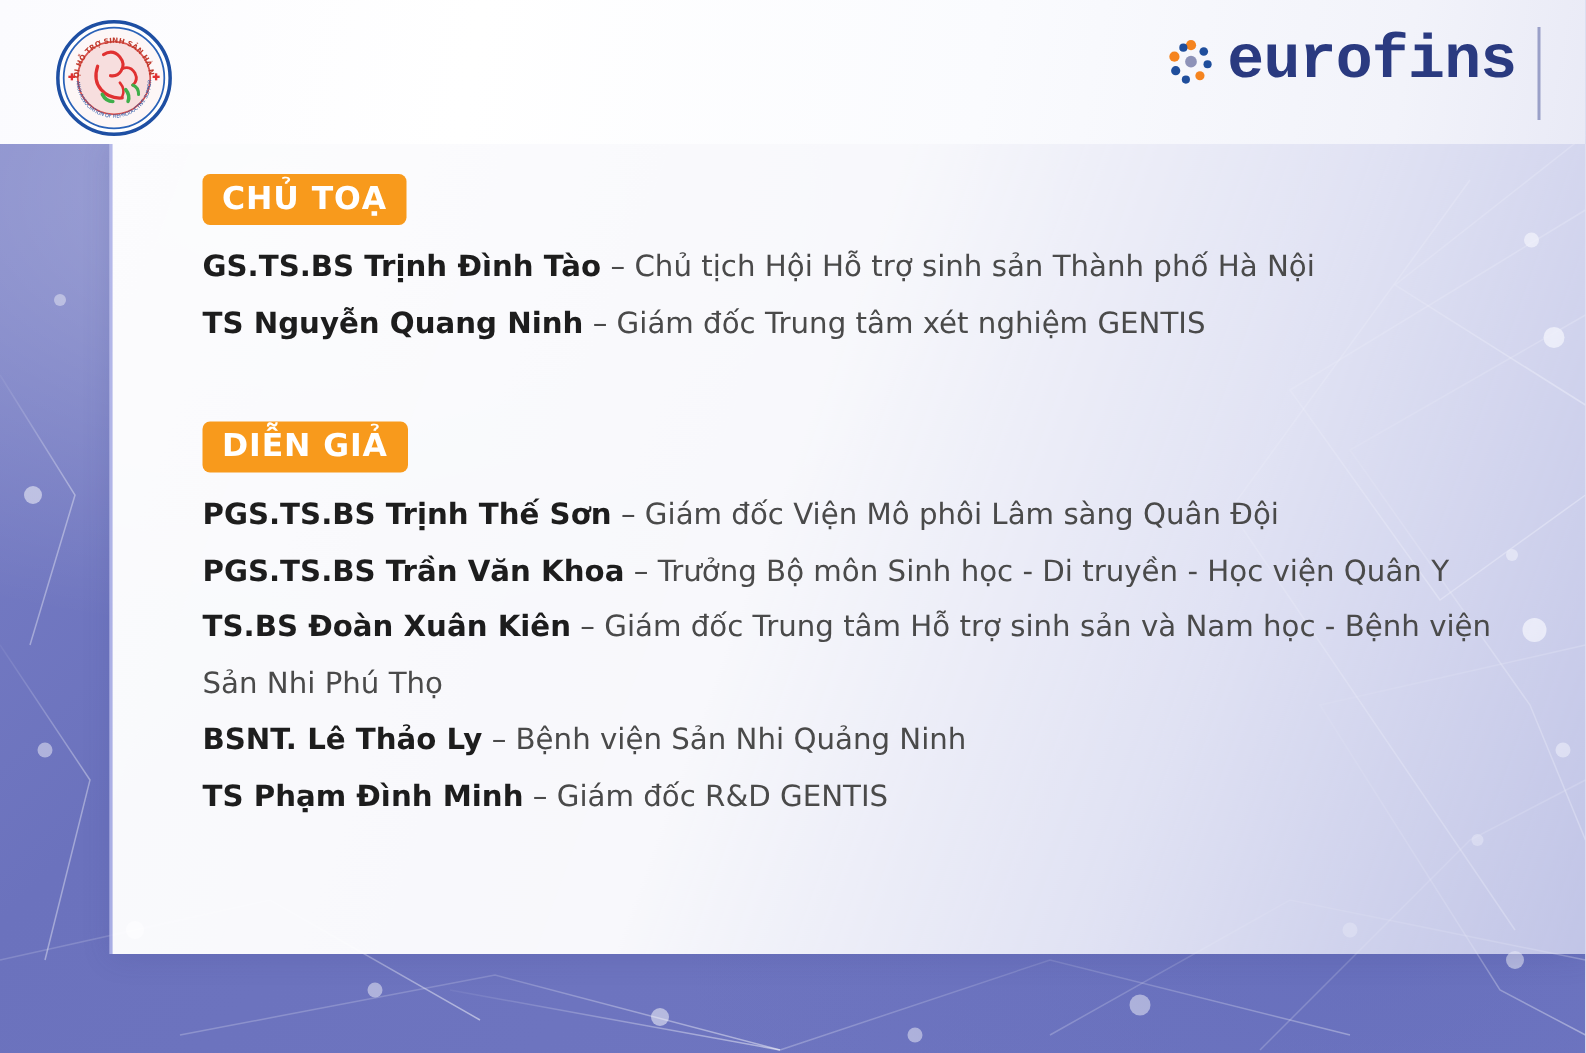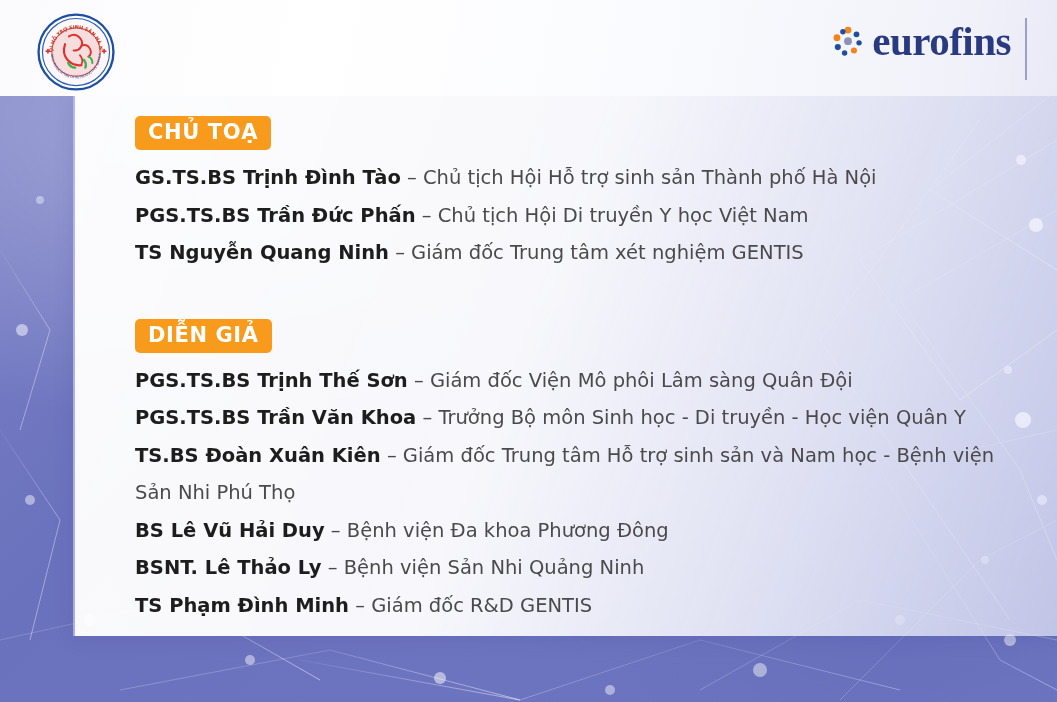--- a/index.html
+++ b/index.html
@@ -88,21 +88,21 @@
     align-items: flex-start;
     height: 64px;
   }
   .ef-icon {
     width: 34px;
     height: 34px;
     margin-top: 7px;
     margin-right: 7px;
   }
   .ef-word {
-    font-family: Liberation Serif, serif;
+    font-family: Liberation Mono, monospace;
     font-size: 41px;
     font-weight: 600;
     color: #2a3a80;
     letter-spacing: -0.5px;
     line-height: 46px;
   }
   .ef-divider {
     width: 2px;
     height: 62px;
     background: #9aa0c8;
@@ -264,25 +264,20 @@
 
     <div class="group chairs">
       <div class="badge">CHỦ TOẠ</div>
       <ul class="person-list">
         <li class="person">
           <span class="nm">GS.TS.BS Trịnh Đình Tào</span>
           <span class="dash">–</span>
           <span class="role">Chủ tịch Hội Hỗ trợ sinh sản Thành phố Hà Nội</span>
         </li>
         <li class="person">
-          <span class="nm">PGS.TS.BS Trần Đức Phấn</span>
-          <span class="dash">–</span>
-          <span class="role">Chủ tịch Hội Di truyền Y học Việt Nam</span>
-        </li>
-        <li class="person">
           <span class="nm">TS Nguyễn Quang Ninh</span>
           <span class="dash">–</span>
           <span class="role">Giám đốc Trung tâm xét nghiệm GENTIS</span>
         </li>
       </ul>
     </div>
 
     <div class="group speakers">
       <div class="badge">DIỄN GIẢ</div>
       <ul class="person-list">
@@ -295,25 +290,20 @@
           <span class="nm">PGS.TS.BS Trần Văn Khoa</span>
           <span class="dash">–</span>
           <span class="role">Trưởng Bộ môn Sinh học - Di truyền - Học viện Quân Y</span>
         </li>
         <li class="person">
           <span class="nm">TS.BS Đoàn Xuân Kiên</span>
           <span class="dash">–</span>
           <span class="role">Giám đốc Trung tâm Hỗ trợ sinh sản và Nam học - Bệnh viện Sản Nhi Phú Thọ</span>
         </li>
         <li class="person">
-          <span class="nm">BS Lê Vũ Hải Duy</span>
-          <span class="dash">–</span>
-          <span class="role">Bệnh viện Đa khoa Phương Đông</span>
-        </li>
-        <li class="person">
           <span class="nm">BSNT. Lê Thảo Ly</span>
           <span class="dash">–</span>
           <span class="role">Bệnh viện Sản Nhi Quảng Ninh</span>
         </li>
         <li class="person">
           <span class="nm">TS Phạm Đình Minh</span>
           <span class="dash">–</span>
           <span class="role">Giám đốc R&amp;D GENTIS</span>
         </li>
       </ul>

